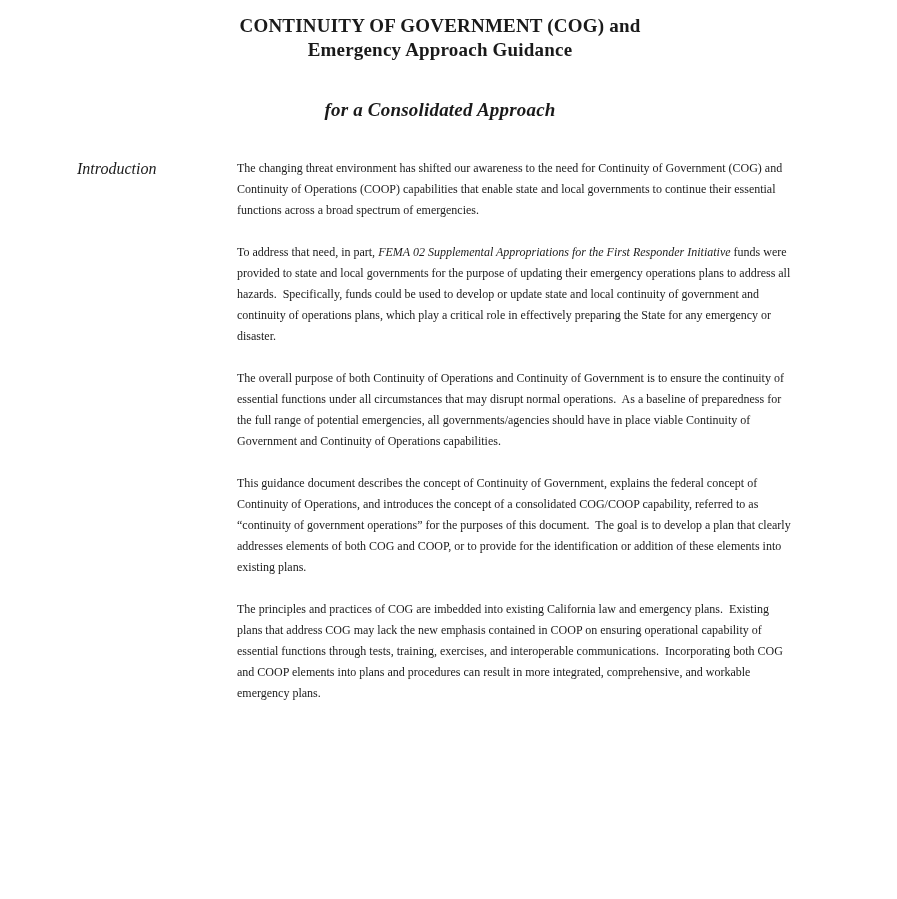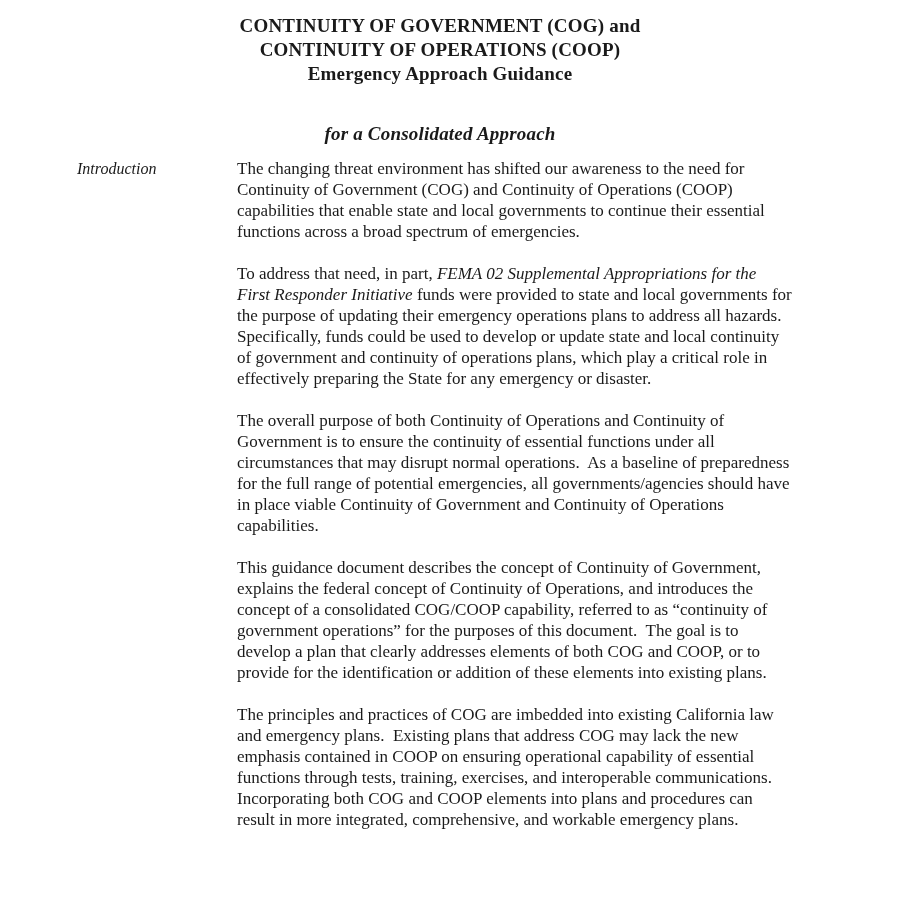--- a/index.html
+++ b/index.html
@@ -43,36 +43,35 @@
     line-height: 21px;
   }
   .body-col {
     position: absolute;
     left: 237px;
     top: 158px;
     width: 556px;
   }
   .body-col p {
     margin: 0 0 21px 0;
-    font-size: 17px;
+    font-size: 12px;
     line-height: 21px;
     white-space: pre-wrap;
   }
   .italic {
     font-style: italic;
   }
 </style>
 </head>
 <body>
 
 <div class="page">
 
   <div class="title-block">
     <span class="title-line">CONTINUITY OF GOVERNMENT (COG) and</span>
-    <span class="title-line">CONTINUITY OF OPERATIONS (COOP)</span>
     <span class="title-line">Emergency Approach Guidance</span>
     <span class="title-line italic">for a Consolidated Approach</span>
   </div>
 
   <div class="section-label">Introduction</div>
 
   <div class="body-col">
     <p><span>The changing threat environment has shifted our awareness to the need for Continuity of Government (COG) and Continuity of Operations (COOP) capabilities that enable state and local governments to continue their essential functions across a broad spectrum of emergencies.</span></p>
 
     <p><span>To address that need, in part, </span><span class="italic">FEMA 02 Supplemental Appropriations for the First Responder Initiative</span><span> funds were provided to state and local governments for the purpose of updating their emergency operations plans to address all hazards.  Specifically, funds could be used to develop or update state and local continuity of government and continuity of operations plans, which play a critical role in effectively preparing the State for any emergency or disaster.</span></p>

